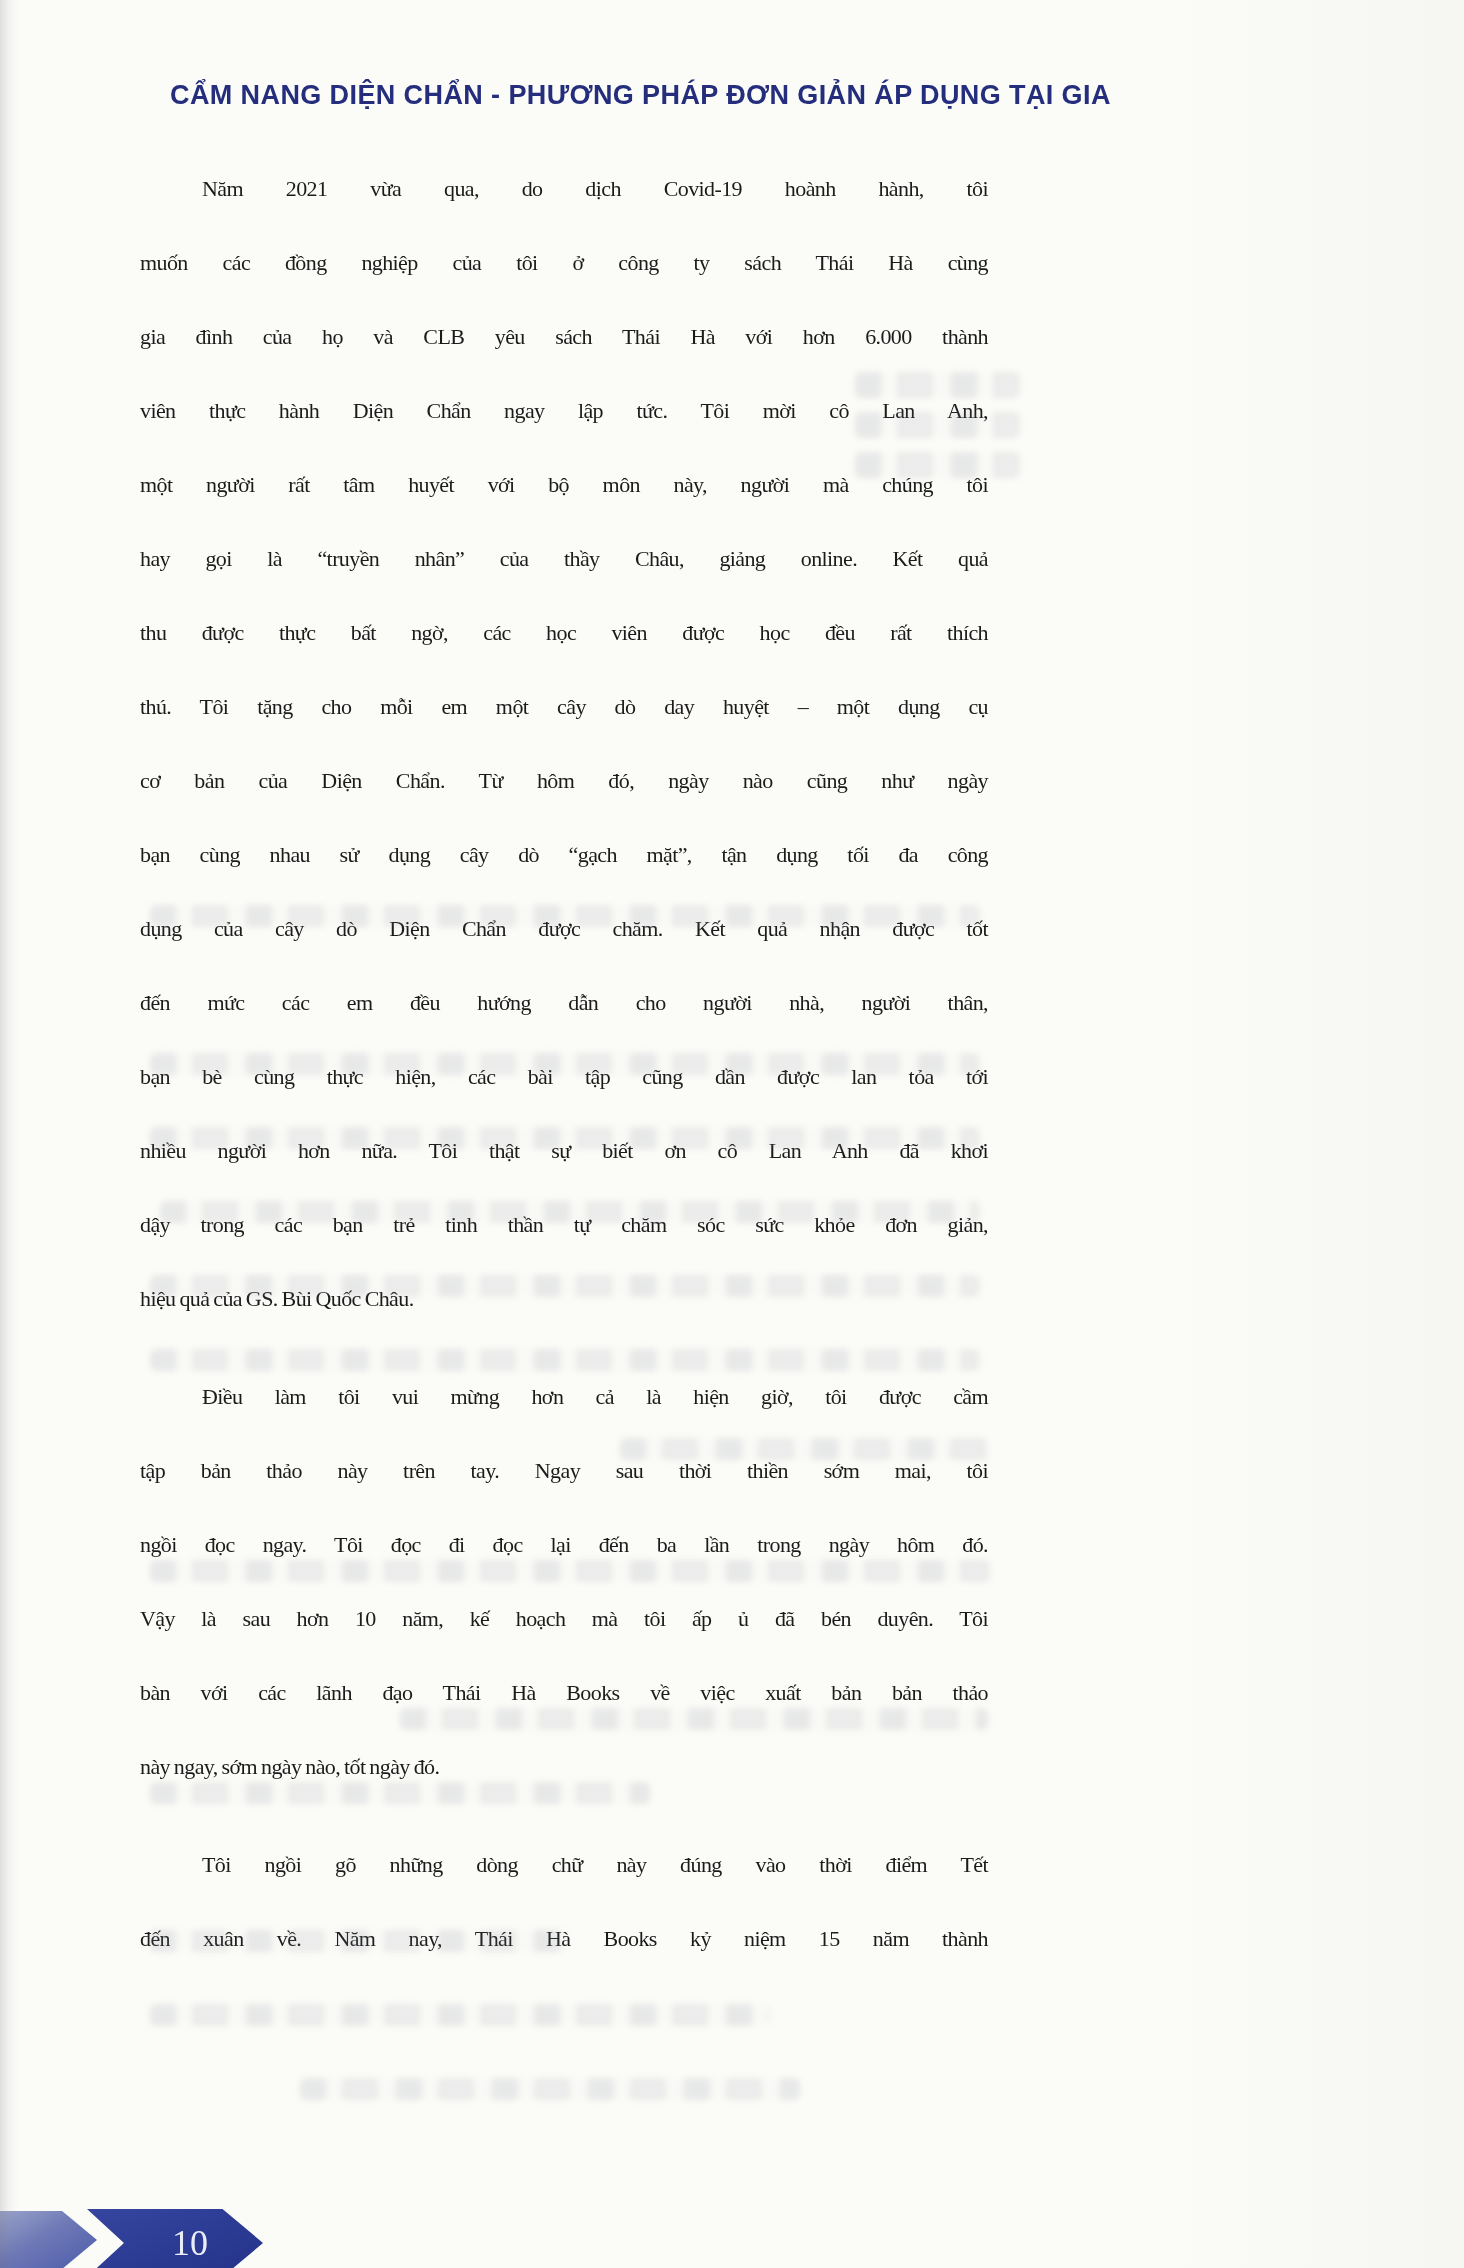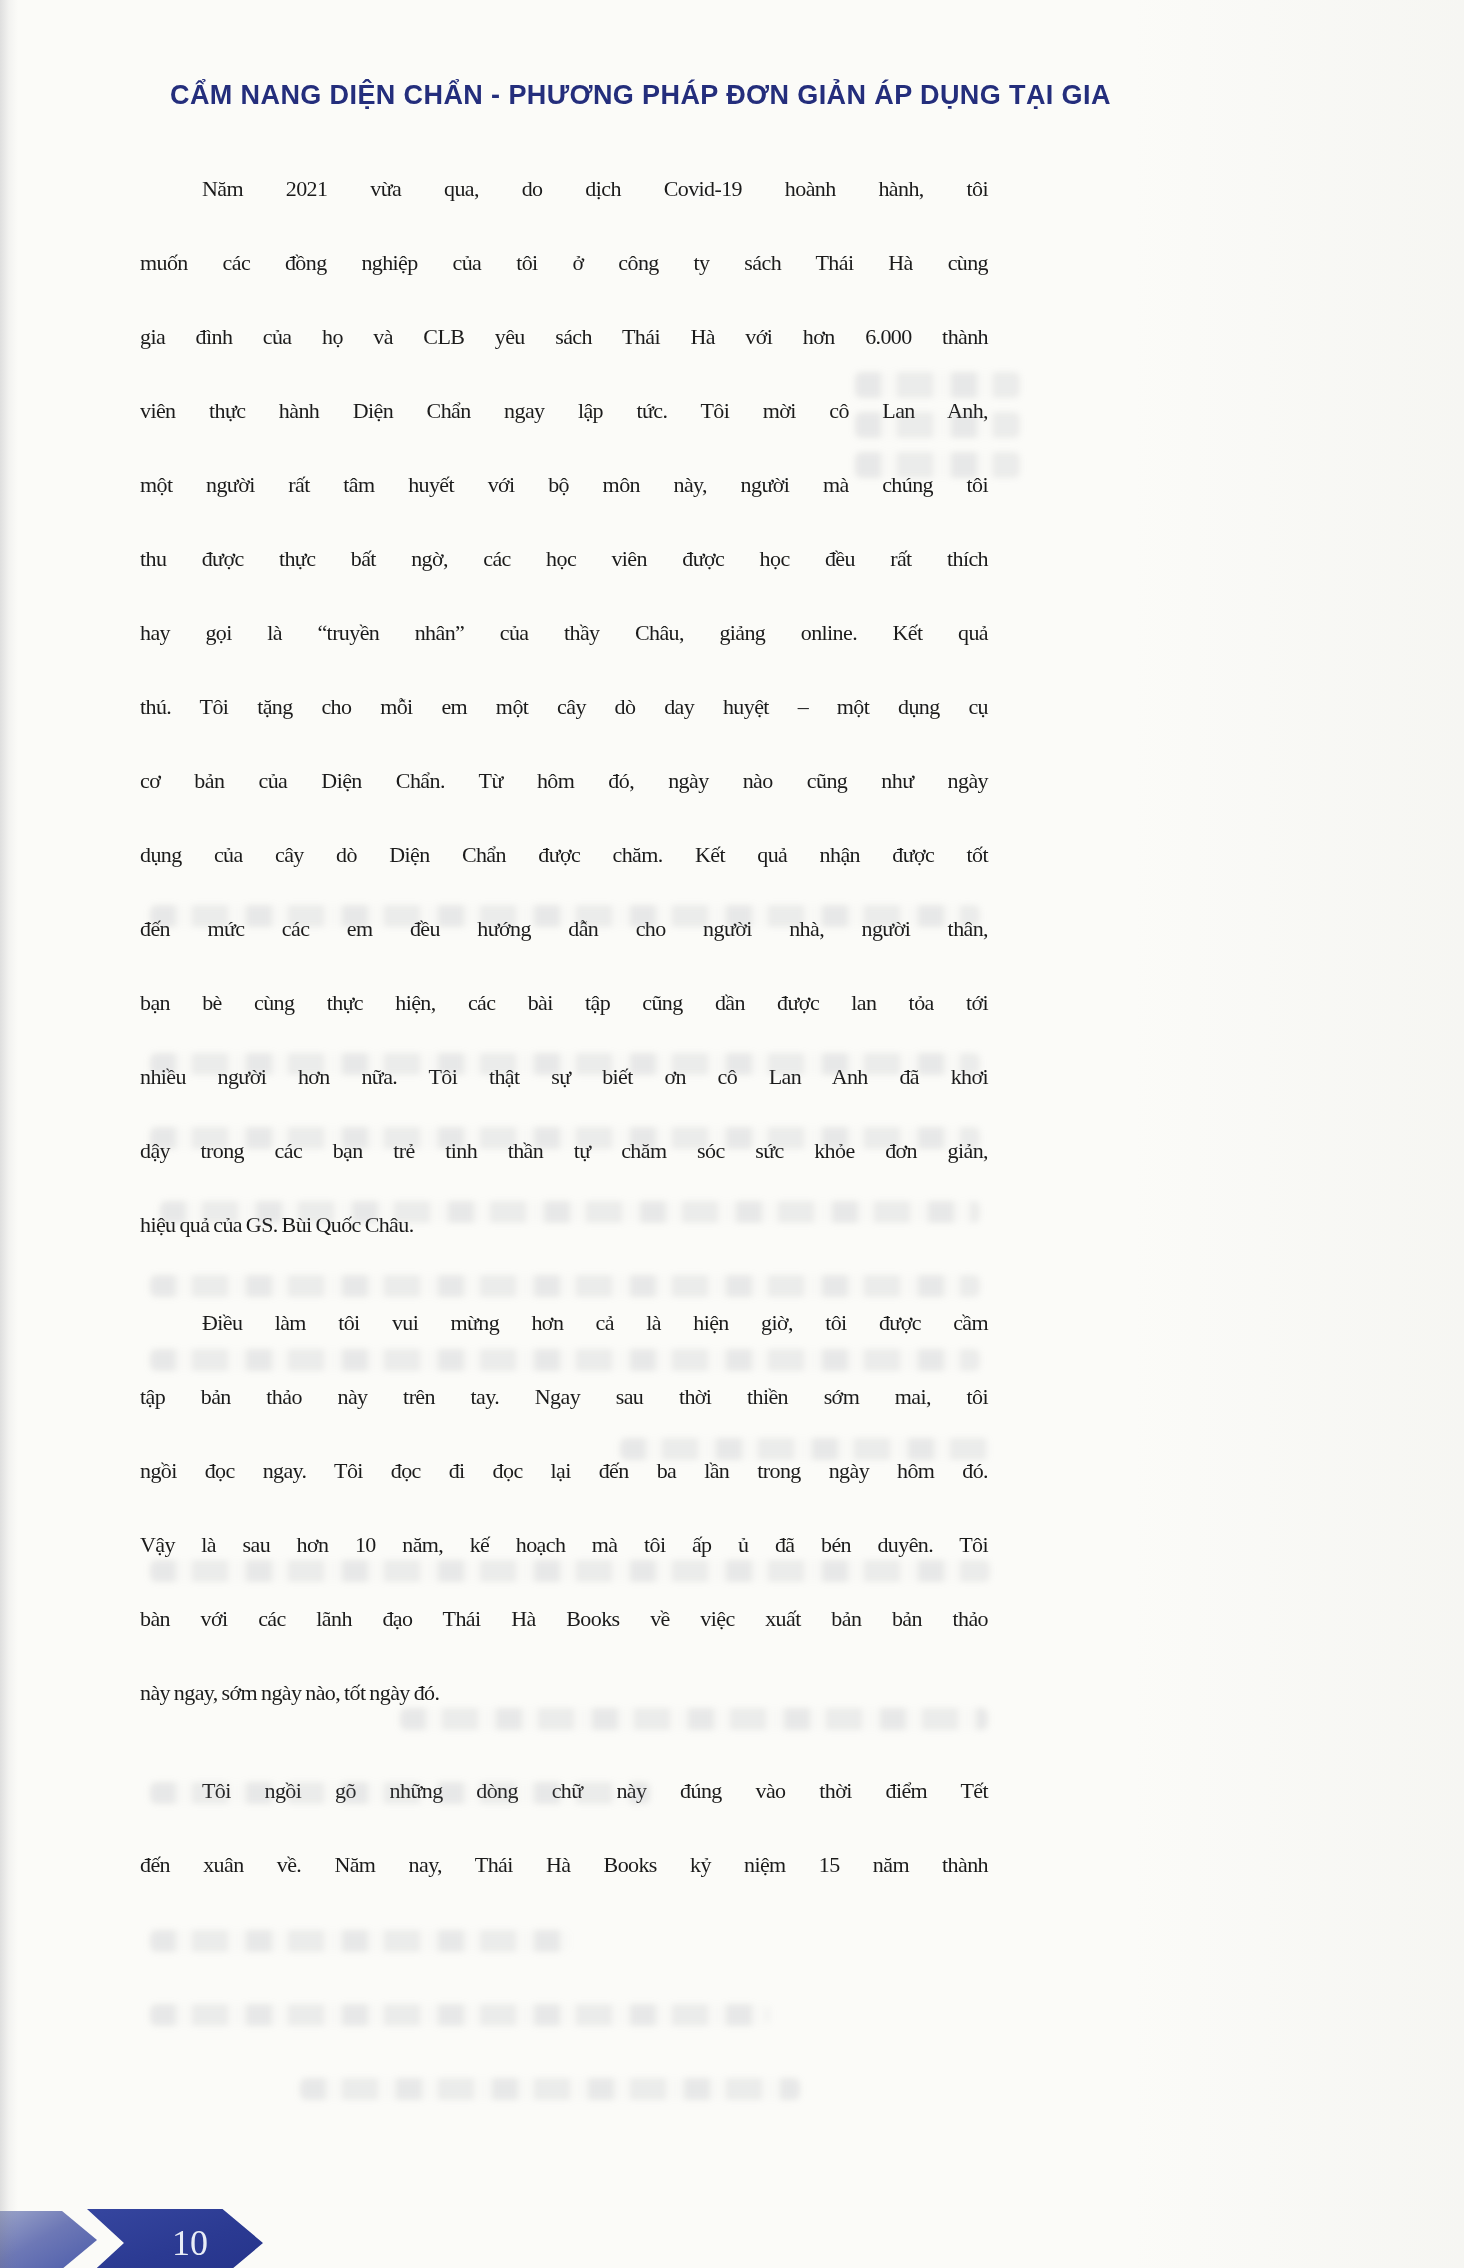--- a/index.html
+++ b/index.html
@@ -85,24 +85,25 @@
 
   <div class="running-head">CẨM NANG DIỆN CHẨN - PHƯƠNG PHÁP ĐƠN GIẢN ÁP DỤNG TẠI GIA</div>
 
   <div class="body-text">
       <div class="para">
         <div class="line indent">Năm 2021 vừa qua, do dịch Covid-19 hoành hành, tôi</div>
         <div class="line">muốn các đồng nghiệp của tôi ở công ty sách Thái Hà cùng</div>
         <div class="line">gia đình của họ và CLB yêu sách Thái Hà với hơn 6.000 thành</div>
         <div class="line">viên thực hành Diện Chẩn ngay lập tức. Tôi mời cô Lan Anh,</div>
         <div class="line">một người rất tâm huyết với bộ môn này, người mà chúng tôi</div>
+        <div class="line">hay gọi là “truyền nhân” của thầy Châu, giảng online. Kết quả</div>
         <div class="line">thu được thực bất ngờ, các học viên được học đều rất thích</div>
-        <div class="line">hay gọi là “truyền nhân” của thầy Châu, giảng online. Kết quả</div>
         <div class="line">thú. Tôi tặng cho mỗi em một cây dò day huyệt – một dụng cụ</div>
         <div class="line">cơ bản của Diện Chẩn. Từ hôm đó, ngày nào cũng như ngày</div>
+        <div class="line">bạn cùng nhau sử dụng cây dò “gạch mặt”, tận dụng tối đa công</div>
         <div class="line">dụng của cây dò Diện Chẩn được chăm. Kết quả nhận được tốt</div>
         <div class="line">đến mức các em đều hướng dẫn cho người nhà, người thân,</div>
         <div class="line">bạn bè cùng thực hiện, các bài tập cũng dần được lan tỏa tới</div>
         <div class="line">nhiều người hơn nữa. Tôi thật sự biết ơn cô Lan Anh đã khơi</div>
         <div class="line">dậy trong các bạn trẻ tinh thần tự chăm sóc sức khỏe đơn giản,</div>
         <div class="line lastline">hiệu quả của GS. Bùi Quốc Châu.</div>
       </div>
       <div class="para">
         <div class="line indent">Điều làm tôi vui mừng hơn cả là hiện giờ, tôi được cầm</div>
         <div class="line">tập bản thảo này trên tay. Ngay sau thời thiền sớm mai, tôi</div>

